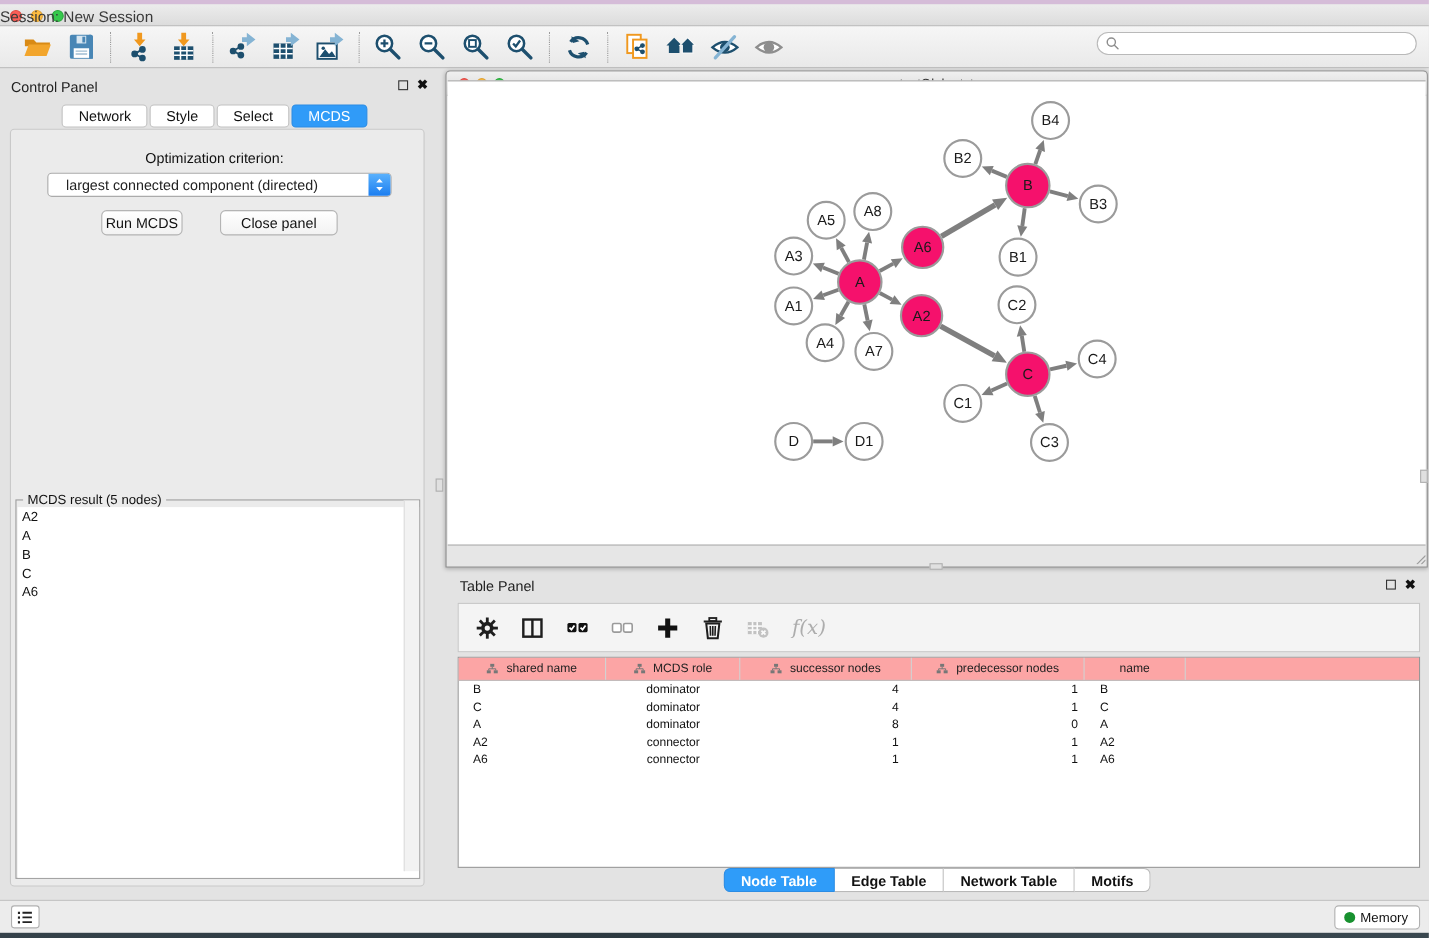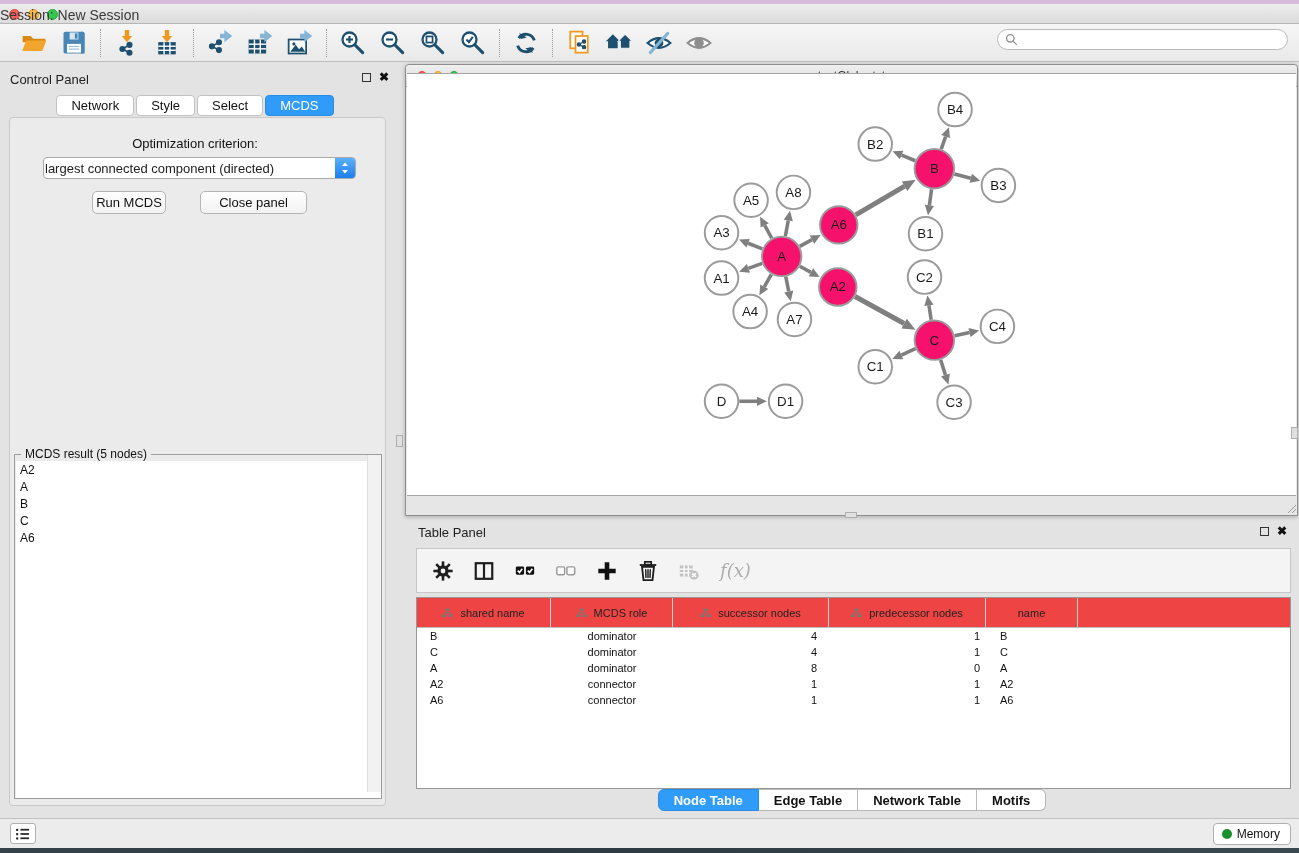--- a/index.html
+++ b/index.html
@@ -37,21 +37,21 @@
   .close-ico { font-size:12px; font-weight:bold; color:#111; line-height:9px; }
   .cp-inner { position:absolute; left:9px; top:53px; width:377px; height:689px; background:#ebebeb;
               border:1px solid #c9c9c9; border-radius:4px; }
   .cp-tabs { position:absolute; left:0; top:31px; width:390px; display:flex; justify-content:center; gap:2px; z-index:3; }
   .cp-tab { height:21px; padding:0 14px; background:#fff; border:1px solid #c2c2c2; border-radius:4px;
             font-size:13px; display:flex; align-items:center; color:#111; }
   .cp-tab.active { background:#309bf8; border-color:#2b8ce4; color:#fff; }
   .opt-label { position:absolute; left:0; top:72px; width:390px; text-align:center; font-size:13px; color:#111; }
   .combo { position:absolute; left:43px; top:93px; width:313px; height:22px; background:#fff;
            border:1px solid #ababab; border-radius:4px; font-size:13px; display:flex; align-items:center; }
-  .combo .val { padding-left:1px; white-space:nowrap; overflow:hidden; flex:1; }
+  .combo .val { padding-left:16px; white-space:nowrap; overflow:hidden; flex:1; }
   .combo .step { width:20px; height:20px; margin:0; border-radius:0 3px 3px 0;
                  background:linear-gradient(#59b1fd,#1c7ef0); display:flex; flex-direction:column;
                  align-items:center; justify-content:center; color:#fff; }
   .combo .step svg { width:10px; height:16px; }
   .btn { position:absolute; height:23px; background:linear-gradient(#ffffff,#f2f2f2); border:1px solid #b4b4b4;
          border-radius:5px; font-size:13px; color:#111; display:flex; align-items:center; justify-content:center; }
   .mcds-box { position:absolute; left:14px; top:390px; width:368px; height:345px; border:1px solid #9d9d9d; }
   .mcds-legend { position:absolute; left:6px; top:-8px; background:#ebebeb; padding:0 4px; font-size:12px; color:#111; }
   .mcds-list { position:absolute; left:1px; top:6px; width:365px; height:337px; background:#fff; overflow:hidden; }
   .mcds-item { font-size:12px; color:#111; padding:1.5px 0 1.5px 4px; }
@@ -72,21 +72,21 @@
   .grip { position:absolute; background:#e0e0e0; border:1px solid #aeaeae; }
 
   
   .tpanel { position:absolute; left:405px; top:520px; width:894px; height:296px; }
   .tp-toolbar { position:absolute; left:11px; top:28px; width:875px; height:45px; background:#f4f4f4;
                 border:1px solid #c6c6c6; display:flex; align-items:center; gap:17px; padding-left:14px; }
   .tp-btn { display:flex; align-items:center; justify-content:center; width:24px; height:24px; }
   .tp-btn svg { width:22px; height:22px; }
   .fx-label { font-size:18px; font-family:"DejaVu Serif",serif; font-style:italic; color:#adadad; margin-left:2px; }
   .tbl { position:absolute; left:11px; top:77px; width:875px; height:192px; background:#fff; border:1px solid #979797; }
-  .tbl-header { display:flex; height:30px; background:#ef4444; border-bottom:1px solid #bdbdbd; }
+  .tbl-header { display:flex; height:21px; background:#fca5a5; border-bottom:1px solid #bdbdbd; }
   .th { display:flex; align-items:center; justify-content:center; gap:7px; font-size:11px; color:#222;
         border-right:1px solid #d2d2d2; height:100%; }
   .th:last-child { border-right:none; }
   .tr { display:flex; height:16px; align-items:center; }
   .td { font-size:11px; color:#111; height:100%; display:flex; align-items:center; }
   .tp-tabs { position:absolute; left:0; top:269px; width:894px; display:flex; justify-content:center;font-weight:bold; }
   .tp-tab { height:22px; padding:0 15px; background:#fff; border:1px solid #b9b9b9; border-left:none;
             font-size:13px; color:#111; display:flex; align-items:center; }
   .tp-tab:first-child { border-left:1px solid #b9b9b9; border-radius:6px 0 0 6px; }
   .tp-tab:last-child { border-radius:0 6px 6px 0; }

